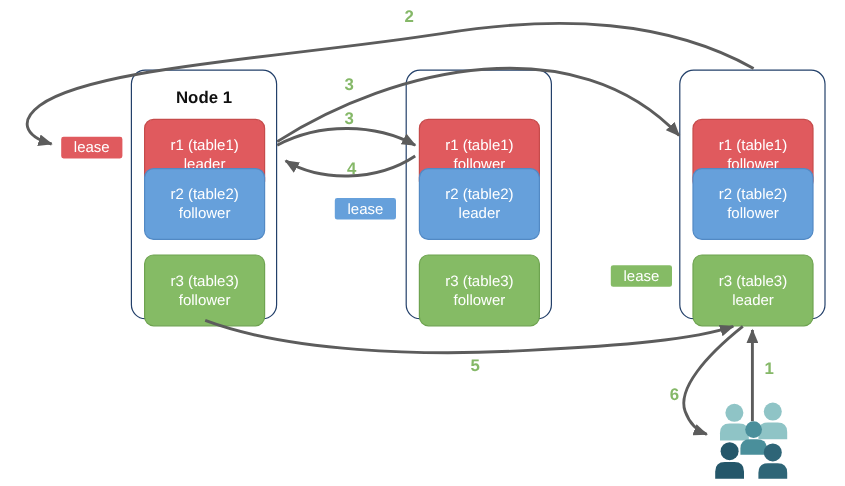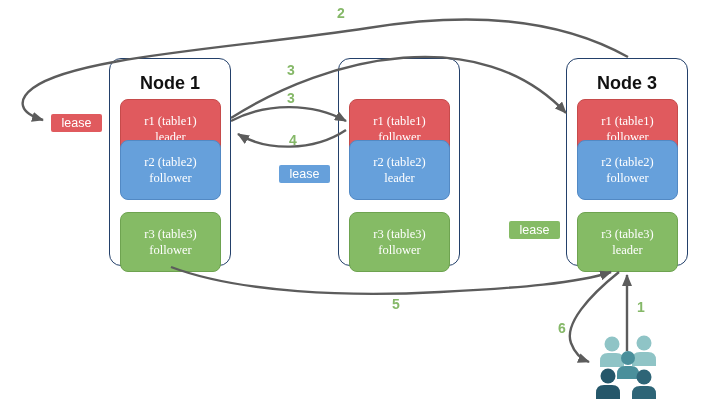--- a/index.html
+++ b/index.html
@@ -15,24 +15,24 @@
     font-family:"Liberation Sans", sans-serif;}
   .canvas{position:relative;width:704px;height:405px;background:#ffffff;}
 
   .arrows{position:absolute;left:0;top:0;width:704px;height:405px;z-index:3;pointer-events:none;}
   .arrows path.edge{fill:none;stroke:var(--arrow);stroke-width:2.4px;}
   .ah{fill:var(--arrow);}
 
   .node{position:absolute;top:58px;width:122px;height:208px;background:#ffffff;
     border:1.5px solid var(--node-border);border-radius:12px;z-index:2;}
   .node-title{position:absolute;top:14px;left:0;width:100%;text-align:center;
-    font-size:18px;font-weight:bold;color:#111111;}
+    font-size:14px;font-weight:bold;color:#111111;}
   .replica{position:absolute;left:10px;width:101px;height:60px;border-radius:8px;
     border:1px solid;display:flex;flex-direction:column;align-items:center;justify-content:center;
-    color:#ffffff;font-size:12.5px;line-height:1.3;text-align:center;font-family:Liberation Serif, serif;}
+    color:#ffffff;font-size:12.5px;line-height:1.3;text-align:center;}
   .rep-1{top:40px;} .rep-2{top:81px;} .rep-3{top:153px;}
   .c-red{background:var(--replica-red);border-color:var(--replica-red-border);}
   .c-blue{background:var(--replica-blue);border-color:var(--replica-blue-border);}
   .c-green{background:var(--replica-green);border-color:var(--replica-green-border);}
 
   .lease{position:absolute;width:55px;height:22px;border-radius:4px;border:2px solid;
     display:flex;align-items:center;justify-content:center;color:#ffffff;font-size:12.5px;z-index:4;}
   .lease-red{left:49px;top:112px;}
   .lease-blue{left:277px;top:163px;}
   .lease-green{left:507px;top:219px;}
@@ -78,21 +78,20 @@
       <div>r2 (table2)</div>
       <div>leader</div>
     </div>
     <div class="replica rep-3 c-green">
       <div>r3 (table3)</div>
       <div>follower</div>
     </div>
   </div>
 
   <div class="node" style="left:566px">
-    <div class="node-title">Node 3</div>
     <div class="replica rep-1 c-red">
       <div>r1 (table1)</div>
       <div>follower</div>
     </div>
     <div class="replica rep-2 c-blue">
       <div>r2 (table2)</div>
       <div>follower</div>
     </div>
     <div class="replica rep-3 c-green">
       <div>r3 (table3)</div>

